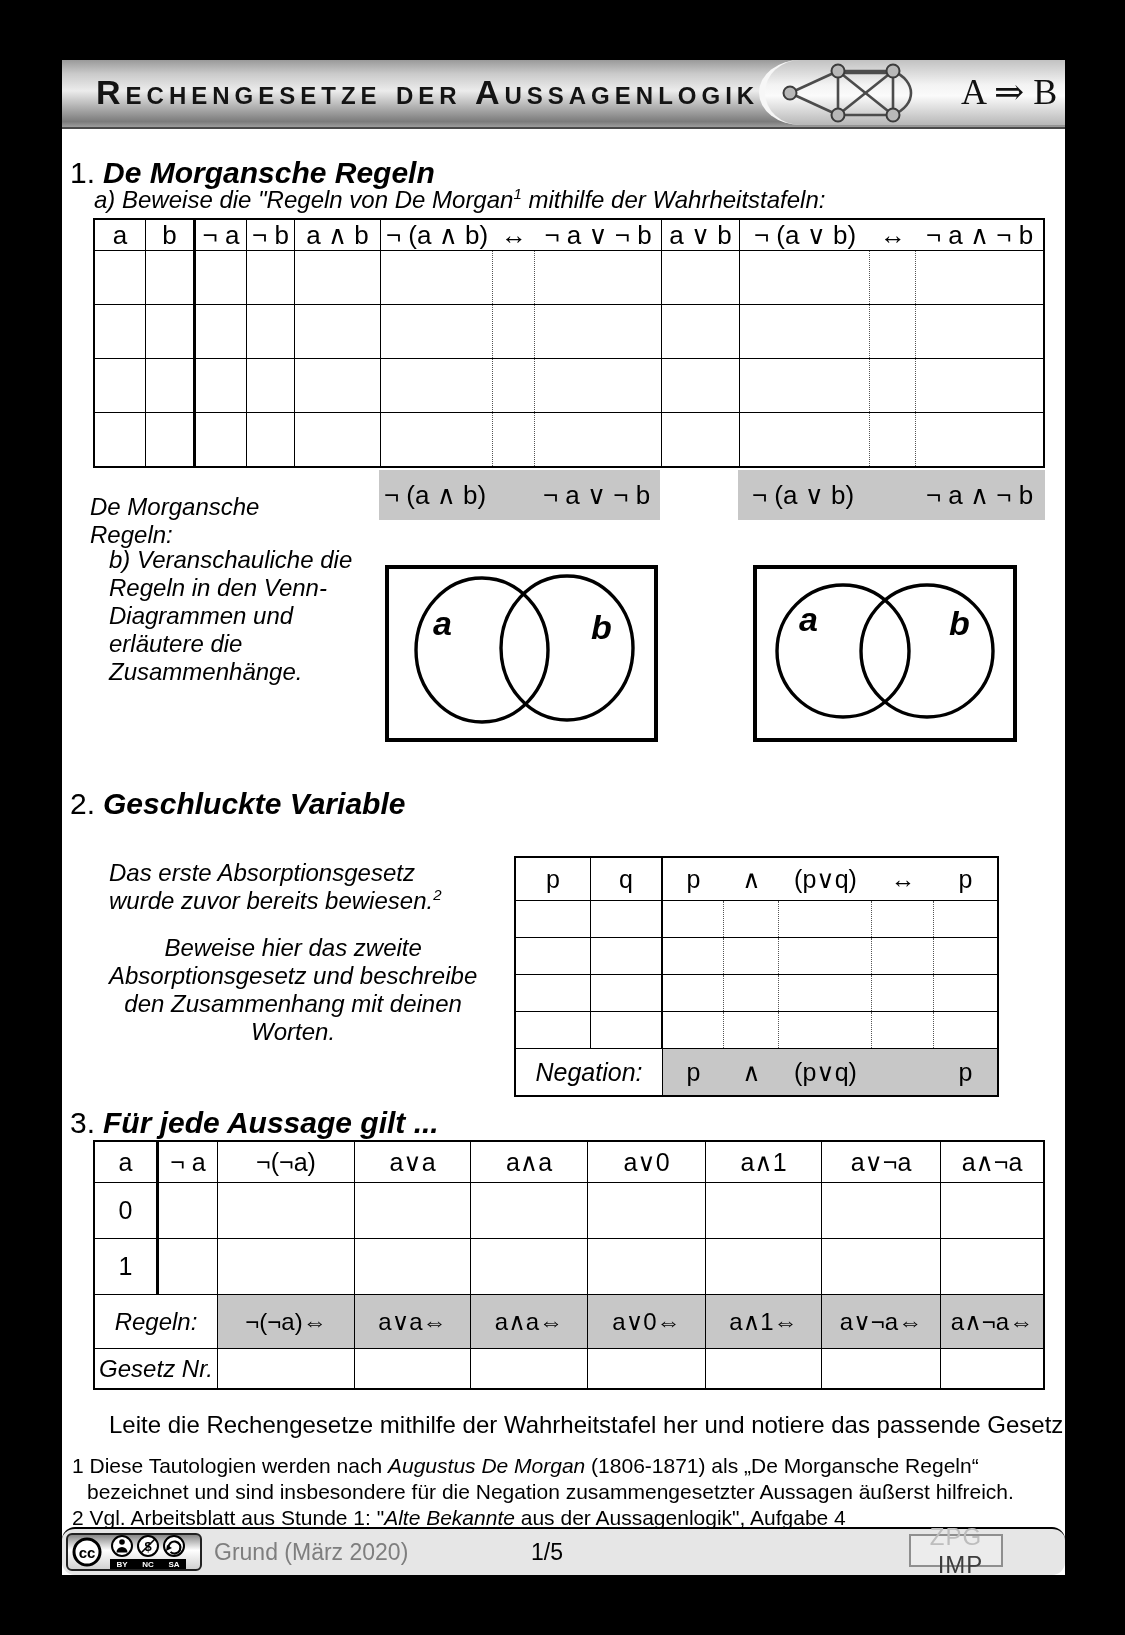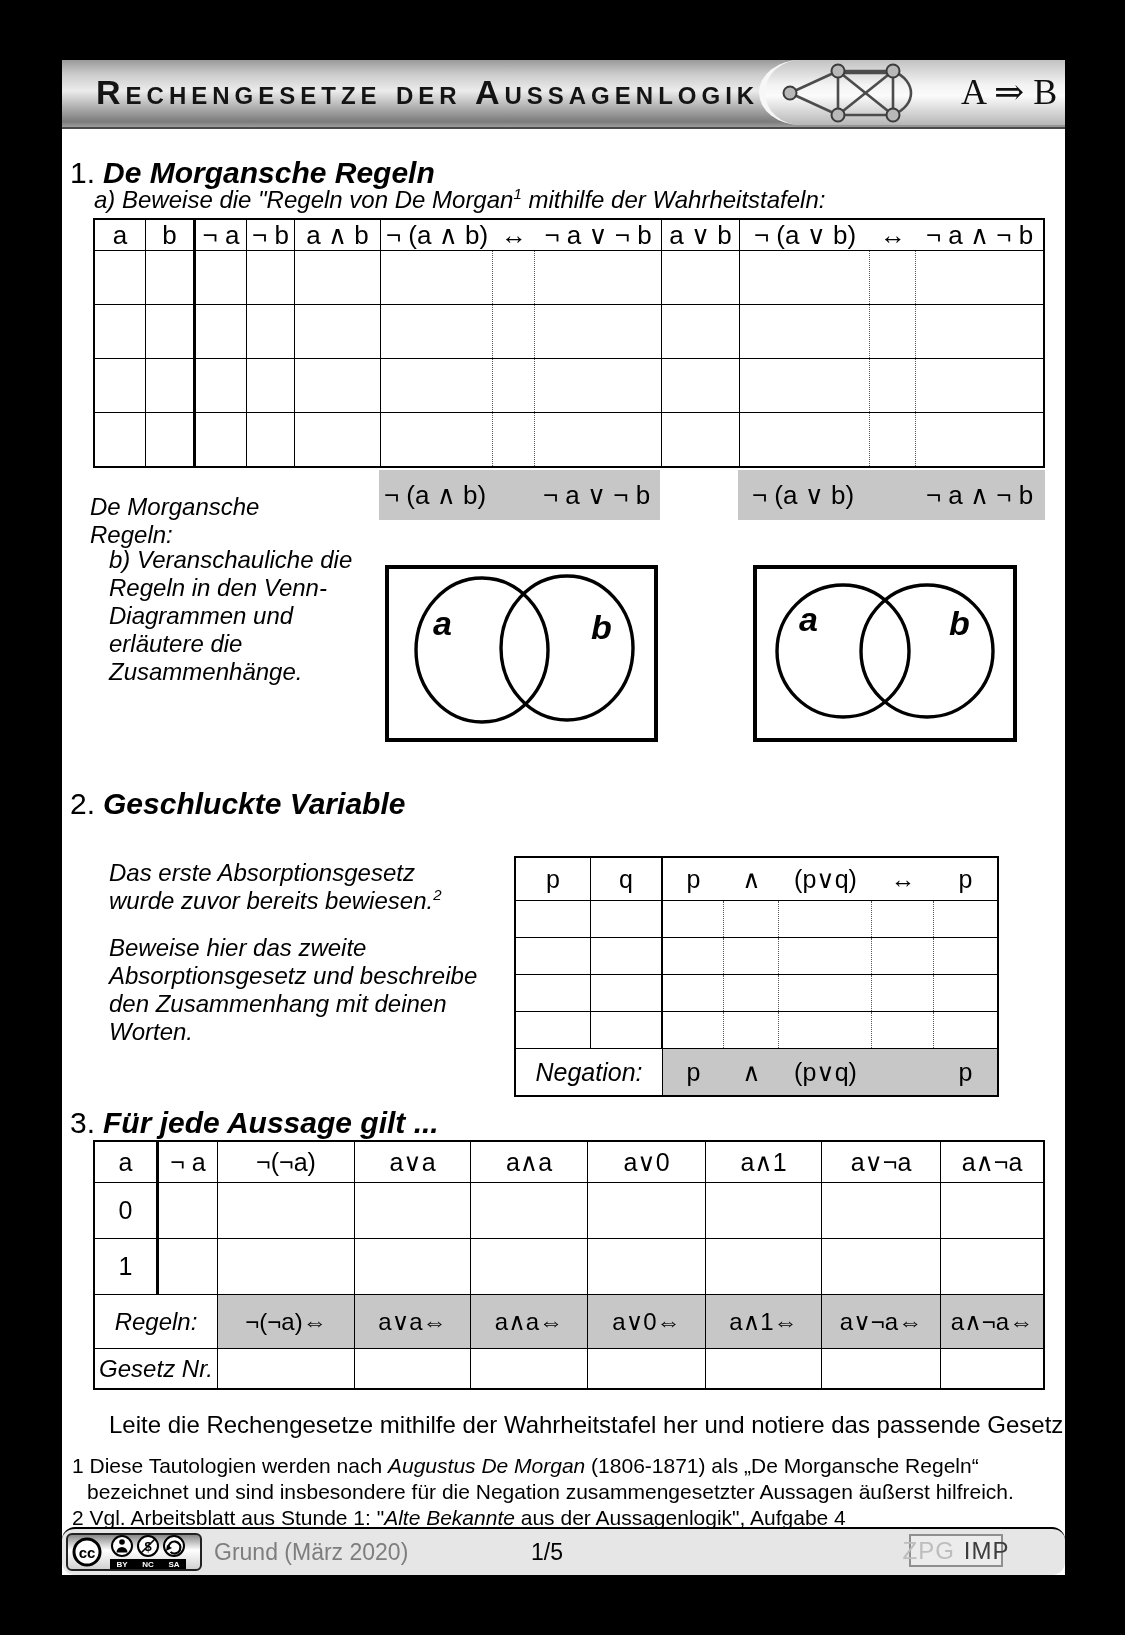--- a/index.html
+++ b/index.html
@@ -62,21 +62,21 @@
   .gb2 .sub:nth-child(1){width:130px}.gb2 .sub:nth-child(2){width:46px}.gb2 .sub:nth-child(3){flex:1}
 
   
   .venn-text{position:absolute;left:47px;top:486px;font-style:italic;font-size:24px;line-height:28px;}
   .venn-box{position:absolute;top:505px;border:4px solid #000;background:#fff;}
   .vb1{left:323px;width:265px;height:169px;}
   .vb2{left:691px;width:256px;height:169px;}
 
   
   .s2-para1{position:absolute;left:47px;top:799px;}
-  .s2-para2{position:absolute;left:47px;top:874px;}
+  .s2-para2{position:absolute;left:47px;top:874px;text-align:center;}
   .ital .line{line-height:28px;}
   .t2{left:452px;top:796px;width:485px;}
   .t2 .h{height:42px;}
   .t2 .r{height:36px;}
   .t2 .re{height:46px;}
   .t2 .td{font-size:25px;}
   .t2 .cp{width:75px}.t2 .cq{width:72px;border-right-width:2px}.t2 .cw{flex:1}
   .t2 .cw .sub:nth-child(1){width:61px}.t2 .cw .sub:nth-child(2){width:55px}
   .t2 .cw .sub:nth-child(3){width:93px}.t2 .cw .sub:nth-child(4){width:62px}.t2 .cw .sub:nth-child(5){flex:1}
   .tr.b .cw .sub:nth-child(-n+4){border-right:1px dotted #555;}
@@ -107,21 +107,21 @@
   .fn.indent{padding-left:15px;}
 
   
   .footer{position:absolute;left:0;bottom:0;width:100%;height:48px;background:#e6e6e6;
           border-top:2px solid #000;box-sizing:border-box;border-radius:13px;}
   .cc-badge{position:absolute;left:4px;top:4px;}
   .ccl{fill:#fff;font-size:8px;text-anchor:middle;font-weight:bold;}
   .author{position:absolute;left:152px;top:0;height:46px;line-height:46px;color:#7e7e7e;font-size:23px;}
   .pageno{position:absolute;left:430px;top:0;width:110px;height:46px;line-height:46px;text-align:center;font-size:23px;}
   .zpg{position:absolute;right:62px;top:5px;width:94px;height:33px;border:2px solid #8f8f8f;background:#ececec;
-       box-sizing:border-box;display:flex;align-items:center;justify-content:center;font-size:24px;letter-spacing:1px;}
+       box-sizing:border-box;display:flex;align-items:center;justify-content:center;font-size:24px;letter-spacing:1px;flex-direction:column;}
   .zpg .z{color:#bdbdbd;}
   .zpg .m{color:#3d3d3d;margin-left:9px;}
 </style>
 </head>
 <body>
 
 <div class="sheet">
 
   <div class="band">
     <div class="band-title">Rechengesetze der Aussagenlogik</div>

